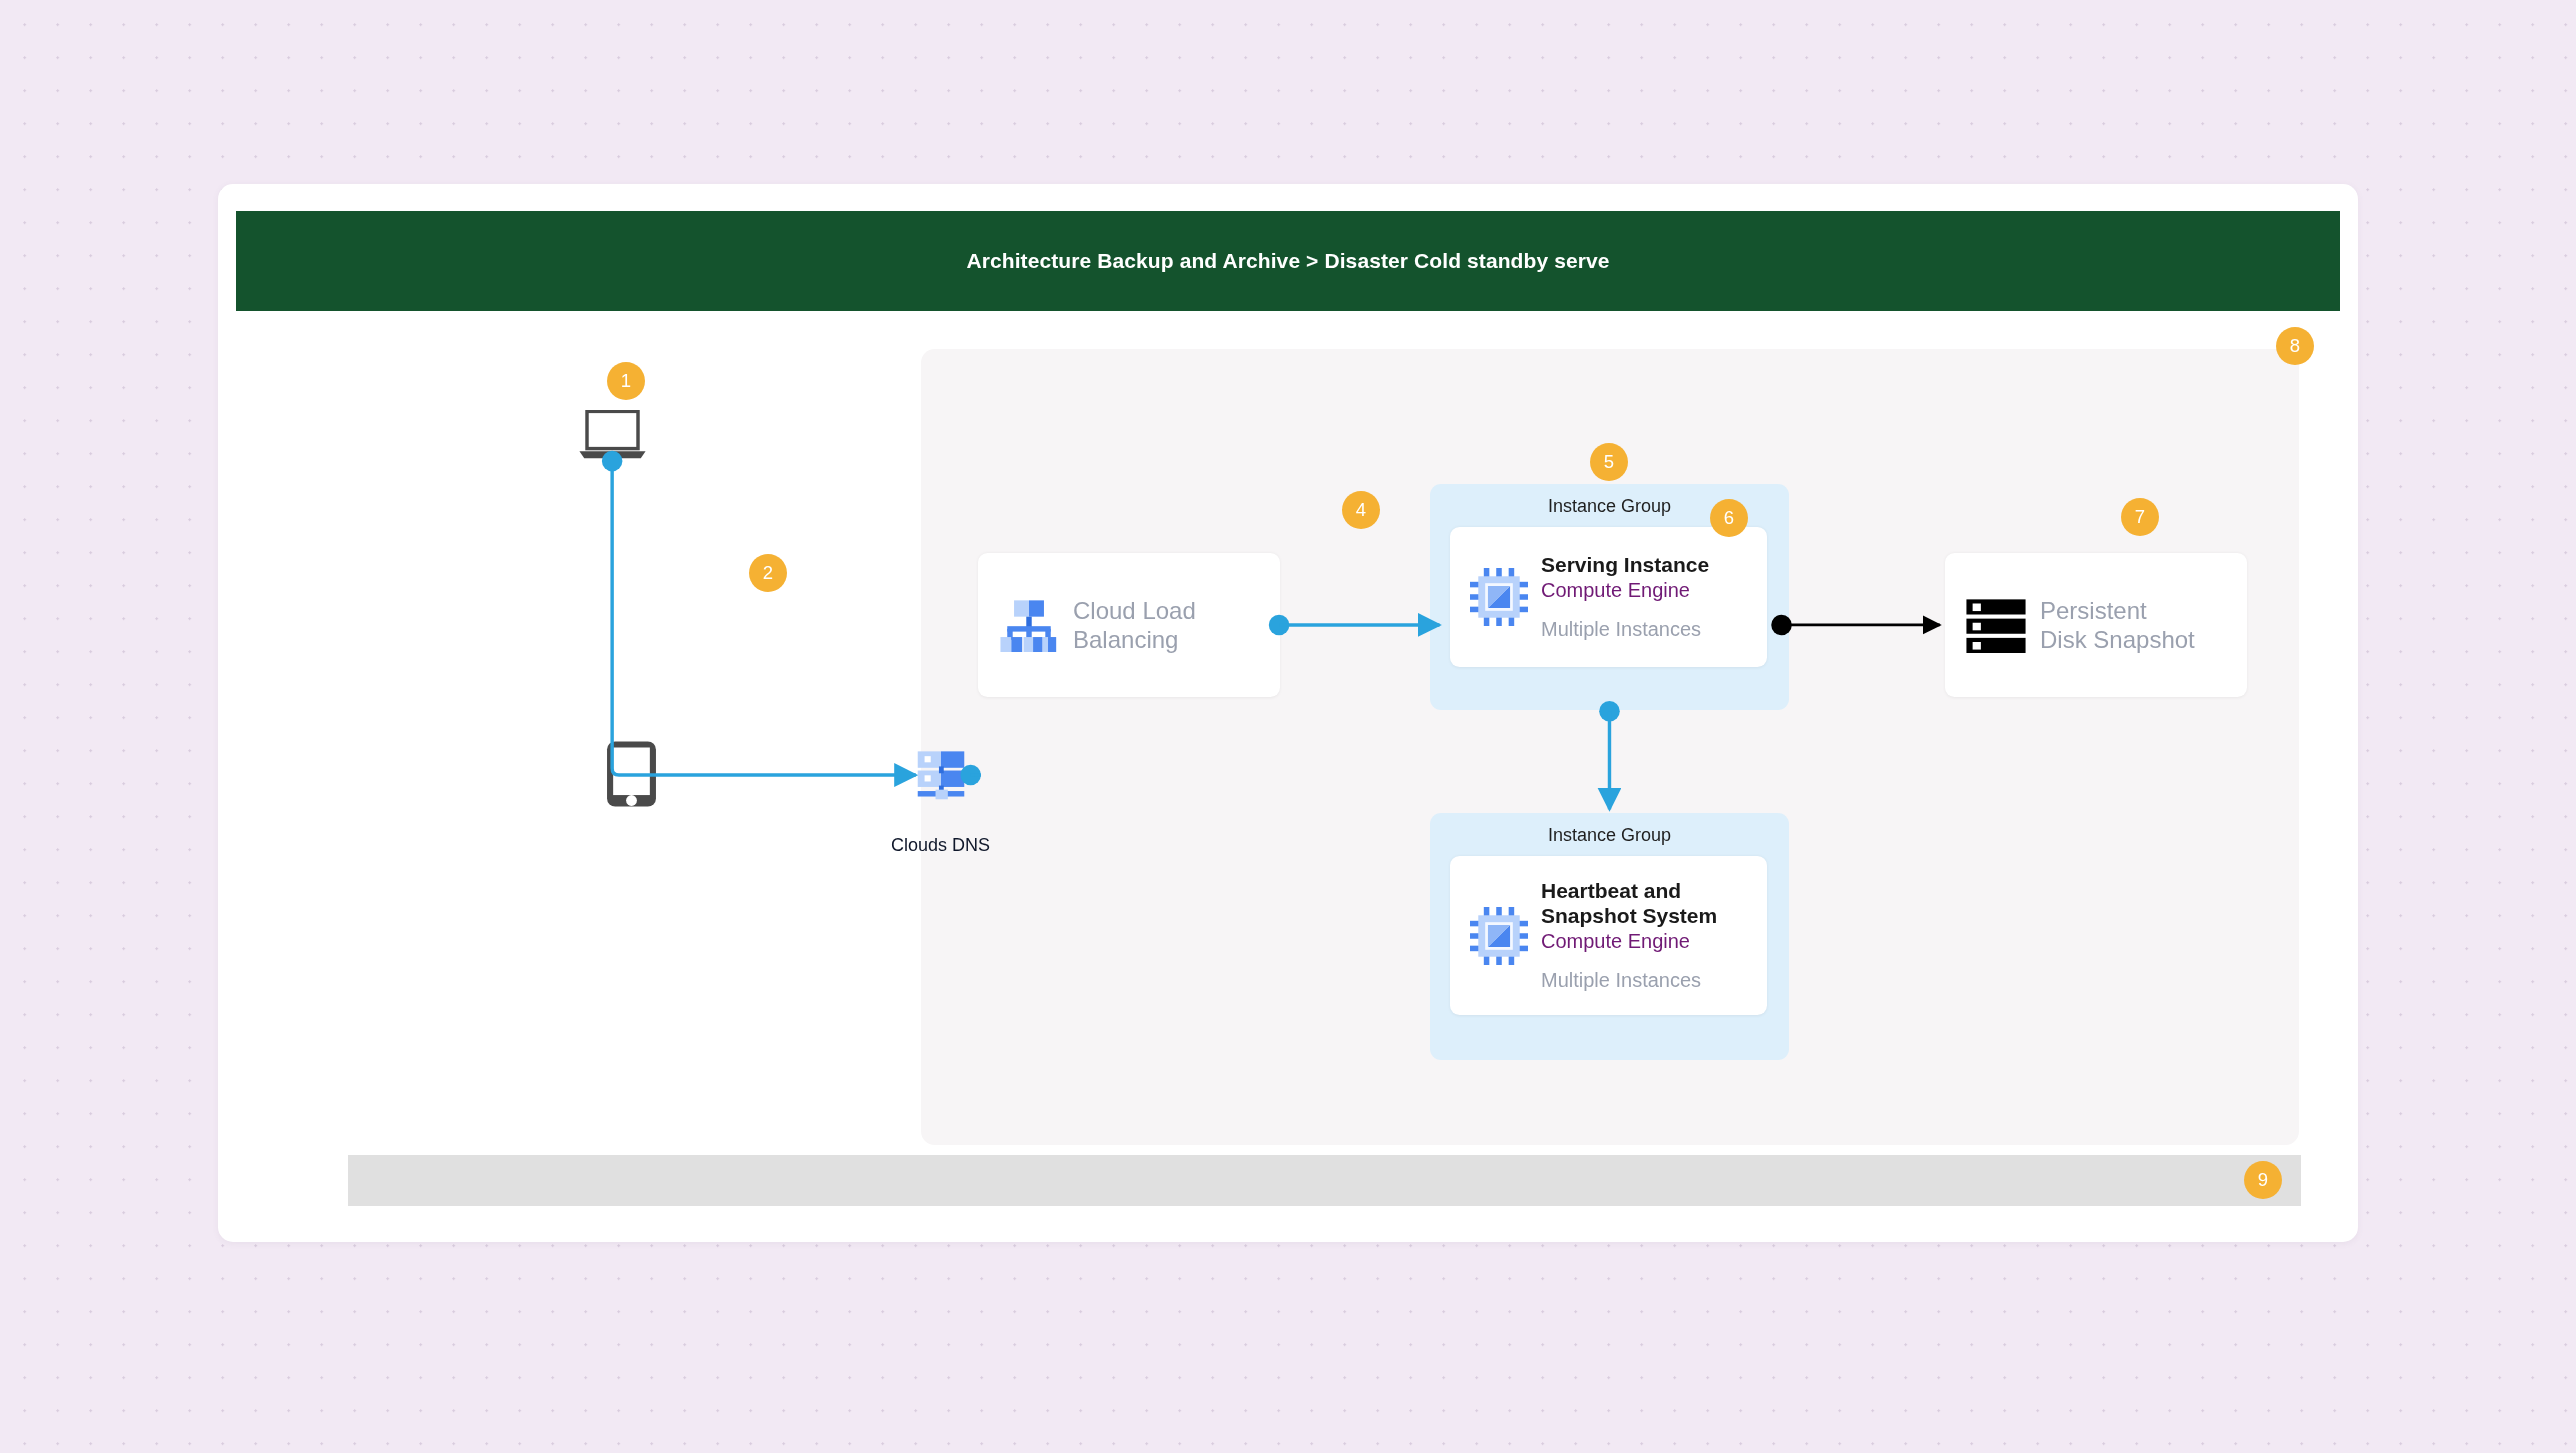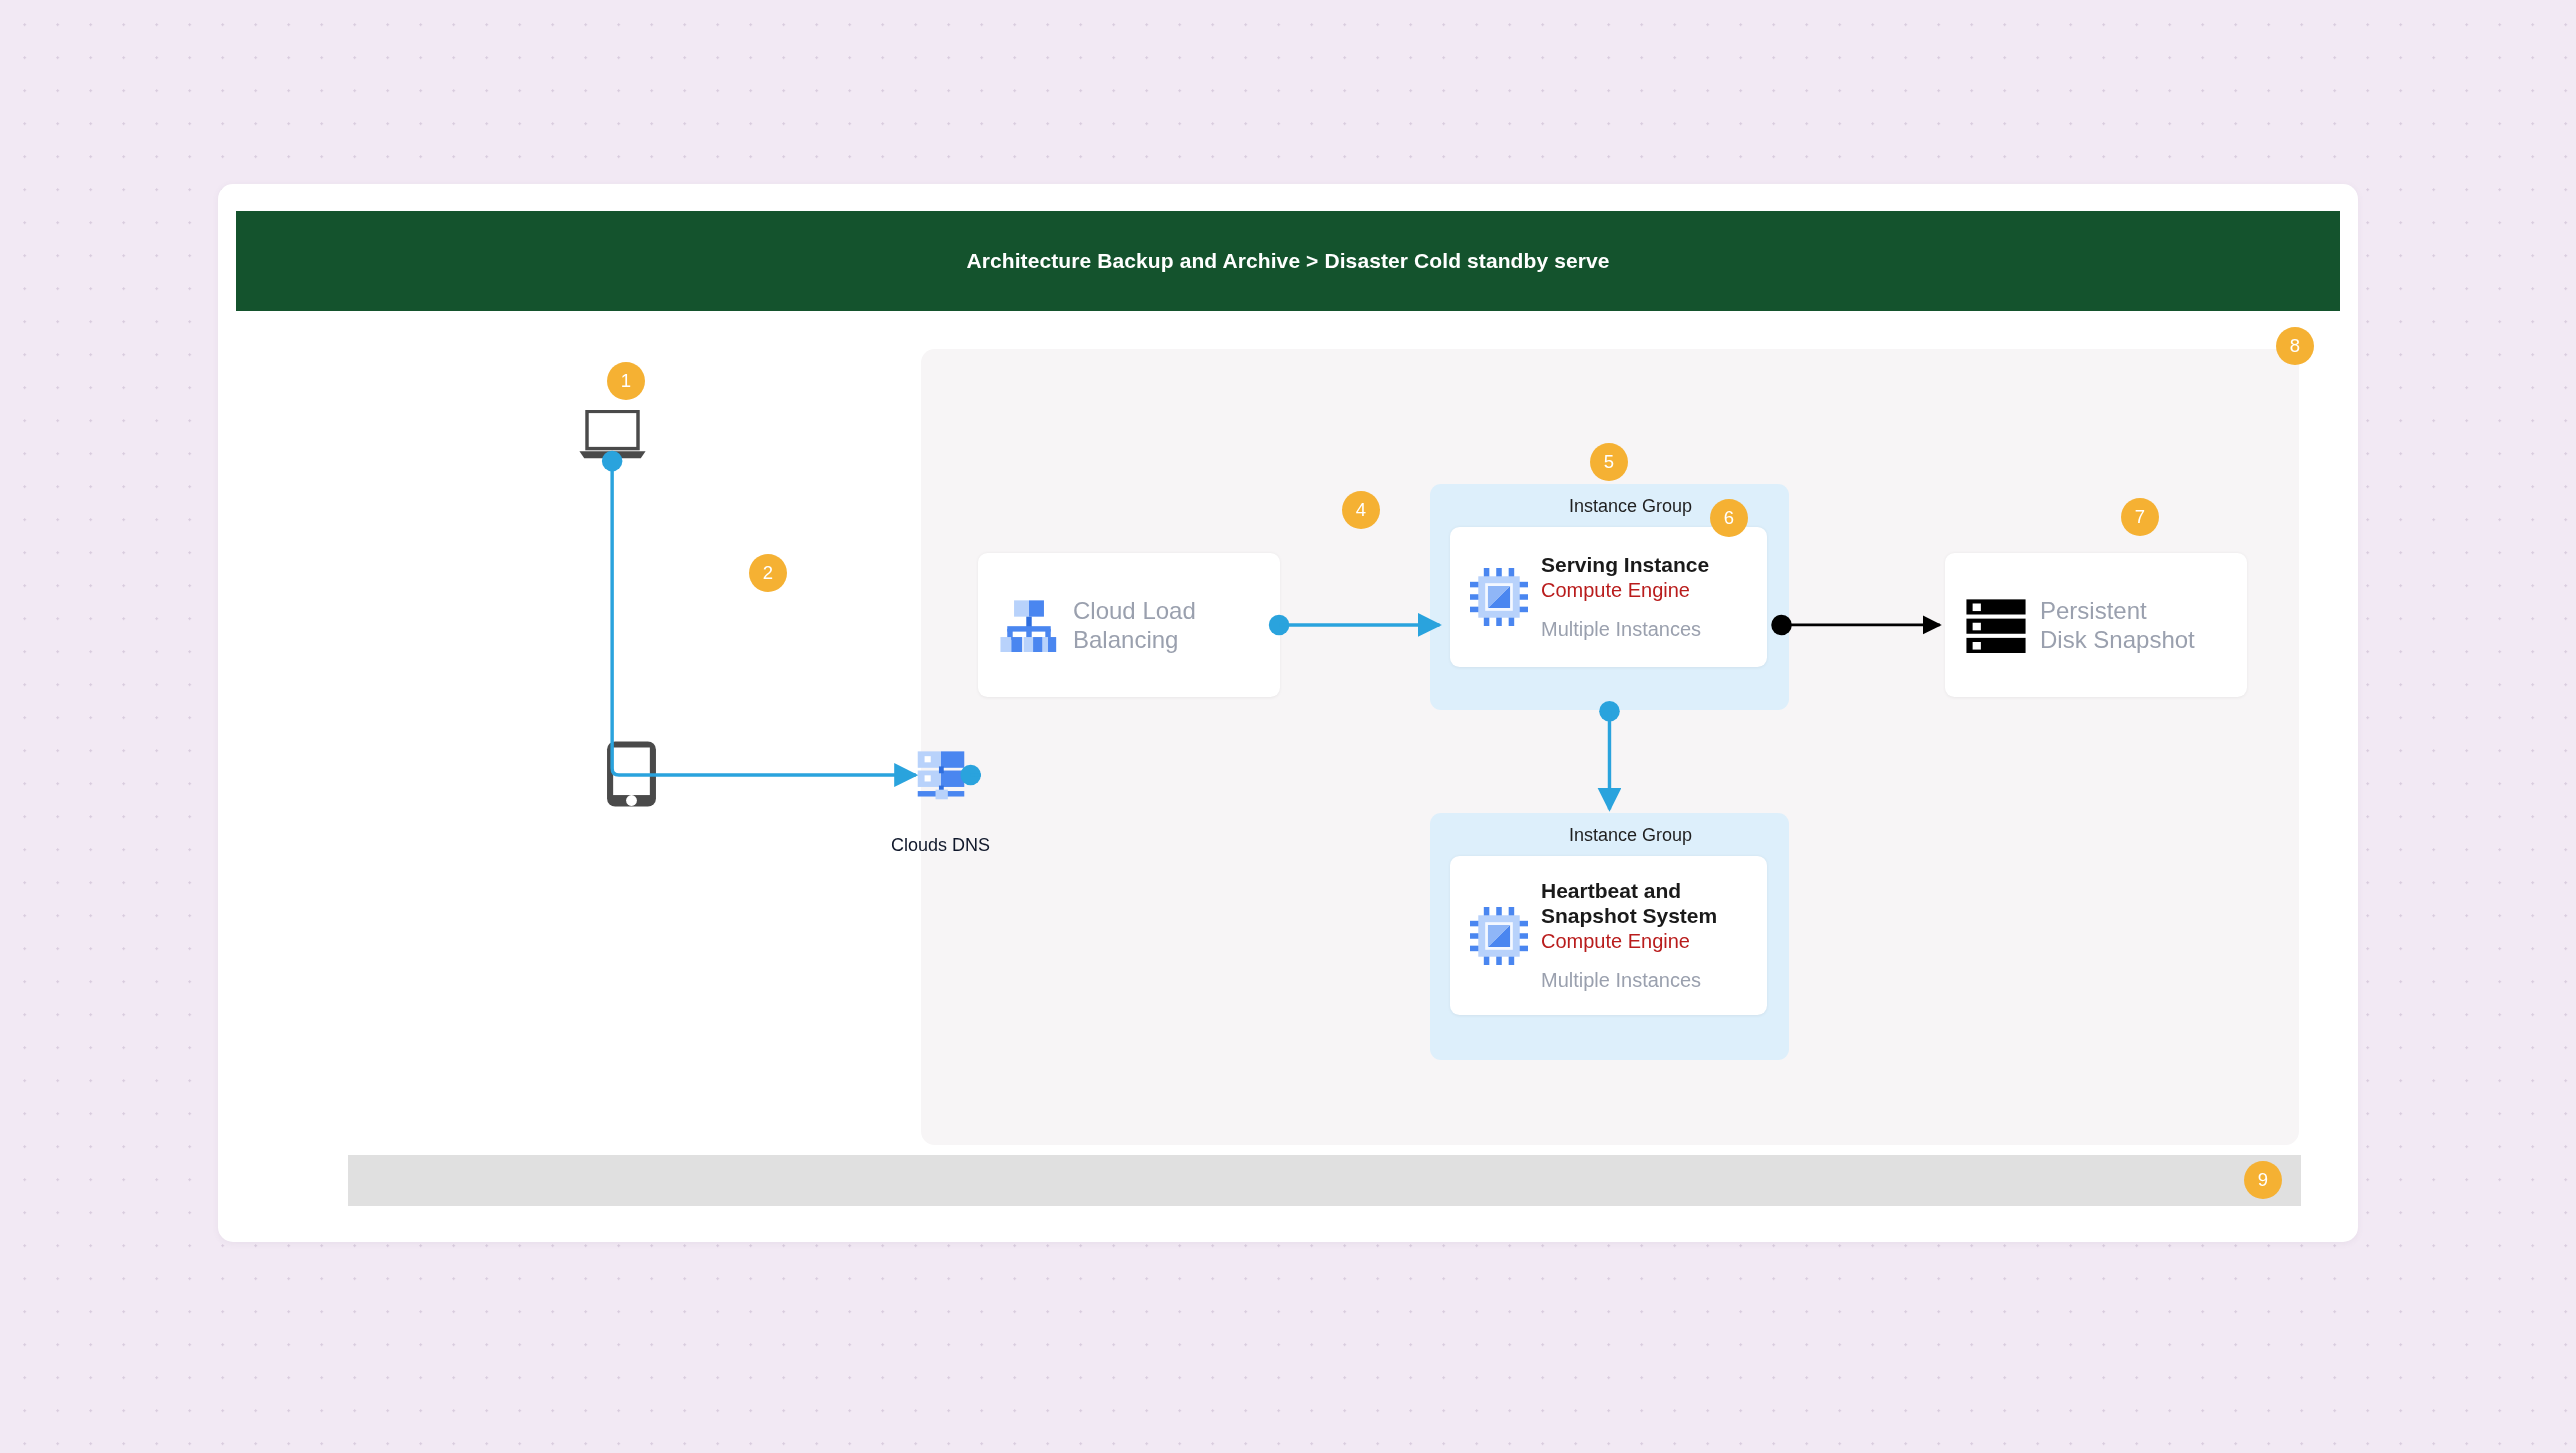--- a/index.html
+++ b/index.html
@@ -103,21 +103,21 @@
     font-size: 24px;
     line-height: 1.22;
   }
   .node-title-strong {
     color: #1a1a1a;
     font-weight: bold;
     font-size: 21px;
     line-height: 1.18;
   }
   .node-sub {
-    color: #b91c1c;
+    color: #701a75;
     font-size: 20px;
     line-height: 1.2;
   }
   .node-sub2 {
     color: #9aa0ae;
     font-size: 20px;
     line-height: 1.2;
     margin-top: 15px;
   }
 
@@ -129,21 +129,20 @@
     z-index: 10;
   }
   .ig-caption {
     position: absolute;
     top: 12.3px;
     left: 0;
     width: 100%;
     text-align: center;
     font-size: 18px;
     color: #1f1f1f;
-    margin-left: 21px;
   }
 
   
   .caption-text {
     position: absolute;
     font-size: 18px;
     color: #0f172a;
     white-space: nowrap;
     z-index: 25;
   }

